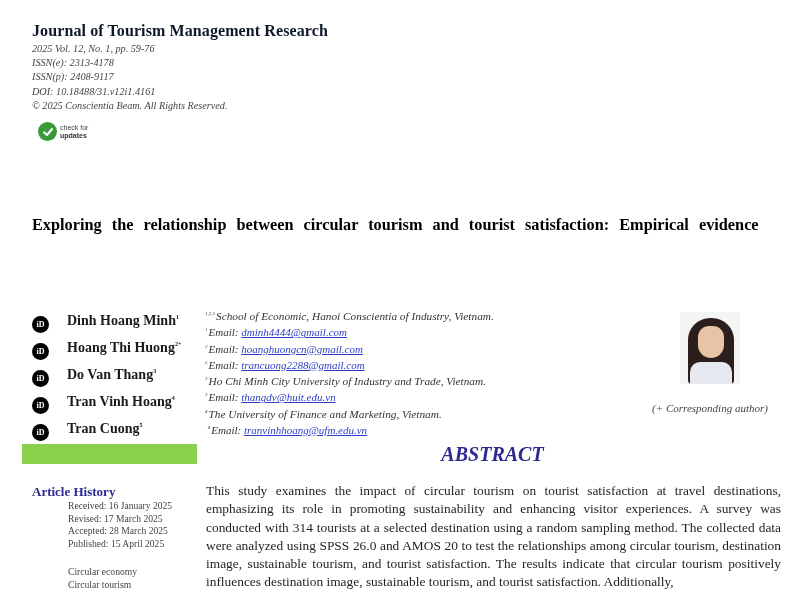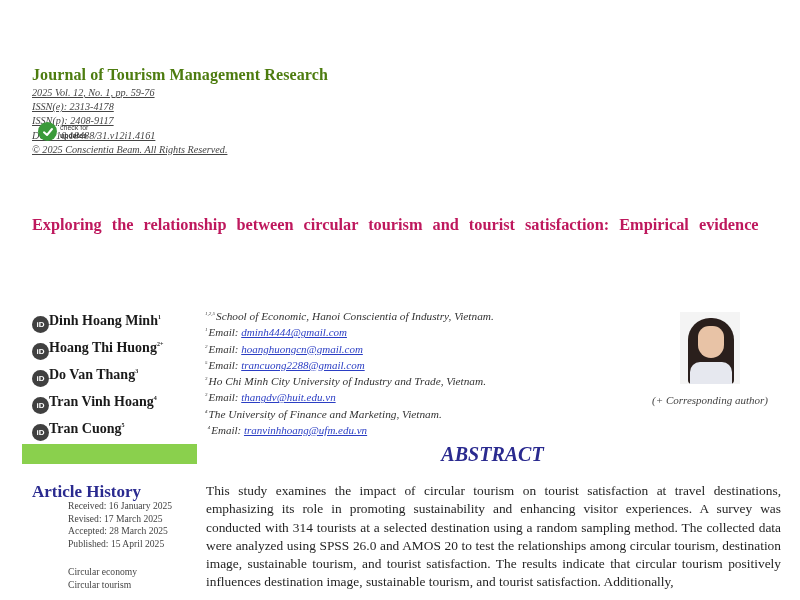--- a/index.html
+++ b/index.html
@@ -1,50 +1,50 @@
 <!DOCTYPE html>
 <html><head>
 <meta charset="utf-8">
 <style>
   * { margin: 0; padding: 0; box-sizing: border-box; }
   html, body { width: 800px; height: 600px; overflow: hidden; background: #ffffff; }
   body { font-family: "Liberation Serif", "DejaVu Serif", serif; color: #222; position: relative; }
 
   .journal-header { position: absolute; left: 32px; top: 22px; }
-  .journal-name { font-size: 16px; font-weight: bold; color: #4d7c0f; letter-spacing: 0.1px; margin-bottom: 2px; margin-top: 44px; }
-  .journal-meta { font-size: 10.2px; font-style: italic; color: #444; line-height: 14.2px; text-decoration: underline; }
+  .journal-name { font-size: 16px; font-weight: bold; color: #0f172a; letter-spacing: 0.1px; margin-bottom: 2px; }
+  .journal-meta { font-size: 10.2px; font-style: italic; color: #444; line-height: 14.2px; }
 
   .crossmark { position: absolute; left: 38px; top: 122px; display: flex; align-items: center; gap: 3px; }
   .crossmark-circle { width: 19px; height: 19px; border-radius: 50%; background: #3a9a3a; display: flex; align-items: center; justify-content: center; }
   .crossmark-circle svg { width: 12px; height: 12px; }
   .crossmark-text { font-family: "Liberation Sans", sans-serif; font-size: 7px; line-height: 7.5px; color: #444; }
   .crossmark-text b { display: block; font-weight: bold; color: #333; }
 
-  .paper-title { position: absolute; left: 32px; top: 214px; width: 728px; font-size: 16.3px; font-weight: bold; color: #be185d; text-align: justify; text-align-last: left; line-height: 21px; word-spacing: 6px; }
+  .paper-title { position: absolute; left: 32px; top: 214px; width: 728px; font-size: 16.3px; font-weight: bold; color: #000000; text-align: justify; text-align-last: left; line-height: 21px; word-spacing: 6px; }
 
   .authors { position: absolute; left: 32px; top: 306px; width: 170px; }
   .author { font-size: 14px; font-weight: bold; color: #1a1a1a; line-height: 22px; display: block; }
-  .orcid { display: inline-block; width: 17px; height: 17px; border-radius: 50%; background: #404040; color: #fff; font-family: Liberation Sans, sans-serif; font-size: 8px; font-weight: bold; text-align: center; line-height: 17px; vertical-align: -2px; margin-right: 0; }
+  .orcid { display: inline-block; width: 17px; height: 17px; border-radius: 50%; background: #000000; color: #fff; font-family: Liberation Serif, serif; font-size: 8px; font-weight: bold; text-align: center; line-height: 17px; vertical-align: -2px; margin-right: 18px; }
   .author sup { font-size: 6px; vertical-align: 6px; }
   .green-bar { position: absolute; left: 22px; top: 444px; width: 175px; height: 20px; background: #8ad04d; }
 
   .affiliations { position: absolute; left: 205px; top: 307px; width: 420px; font-size: 11px; font-style: italic; line-height: 14.3px; color: #333; }
   .affiliations .aff-line sup { font-size: 5px; vertical-align: 5px; margin-right: 1px; }
   .affiliations .aff-line.inst { font-size: 11.3px; }
   .affiliations a { color: #2b3ec4; text-decoration: underline; }
 
   .photo-block { position: absolute; left: 640px; top: 312px; width: 140px; text-align: center; }
   .photo { width: 60px; height: 72px; margin: 0 auto; position: relative; background: #f4f4f4; overflow: hidden; }
   .photo .hair { position: absolute; left: 8px; top: 6px; width: 46px; height: 66px; background: #2a1f1c; border-radius: 22px 22px 4px 4px; }
   .photo .face { position: absolute; left: 18px; top: 14px; width: 26px; height: 32px; background: #e8c3a6; border-radius: 12px 12px 14px 14px; }
   .photo .shirt { position: absolute; left: 10px; top: 50px; width: 42px; height: 22px; background: #e6e8ef; border-radius: 10px 10px 0 0; }
-  .caption { font-size: 11px; font-style: italic; color: #444; margin-top: 10px; }
+  .caption { font-size: 11px; font-style: italic; color: #444; margin-top: 18px; }
 
   .history { position: absolute; left: 32px; top: 484px; width: 170px; }
-  .section-heading { font-size: 17px; font-weight: bold; color: #2a2a8f; line-height: 16px; }
+  .section-heading { font-size: 13px; font-weight: bold; color: #2a2a8f; line-height: 16px; }
   .history-line, .keyword { font-size: 9.6px; color: #444; line-height: 12.6px; margin-left: 36px; }
   .keywords { position: absolute; left: 32px; top: 566px; width: 170px; }
 
   .abstract-heading { position: absolute; left: 205px; top: 443px; width: 575px; text-align: center; font-size: 20px; font-weight: bold; font-style: italic; color: #2a2a8f; }
   .abstract-body { position: absolute; left: 206px; top: 482px; width: 575px; font-size: 13.4px; line-height: 18.3px; text-align: justify; color: #1f1f1f; }
 </style>
 </head>
 <body>
 
 <div class="journal-header">

